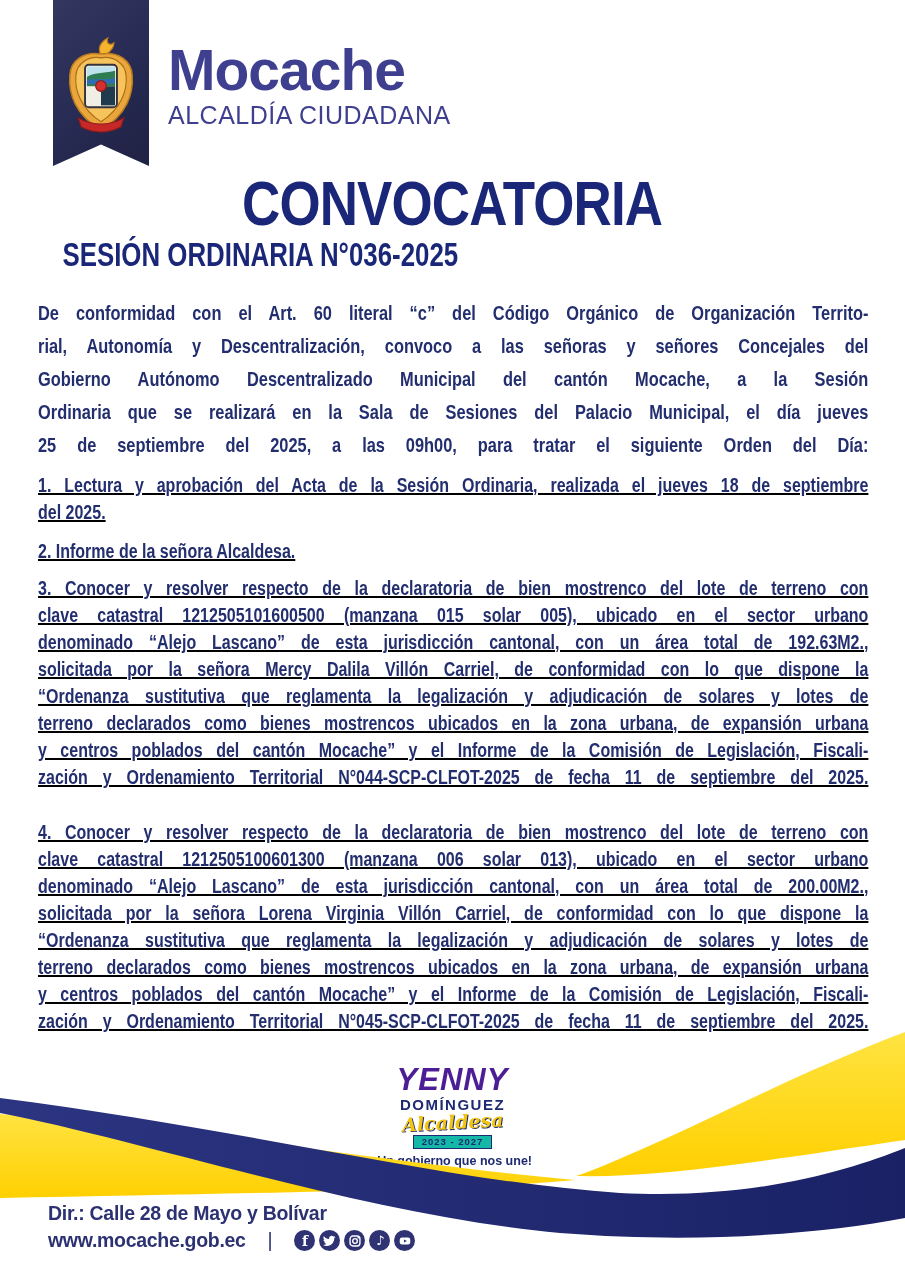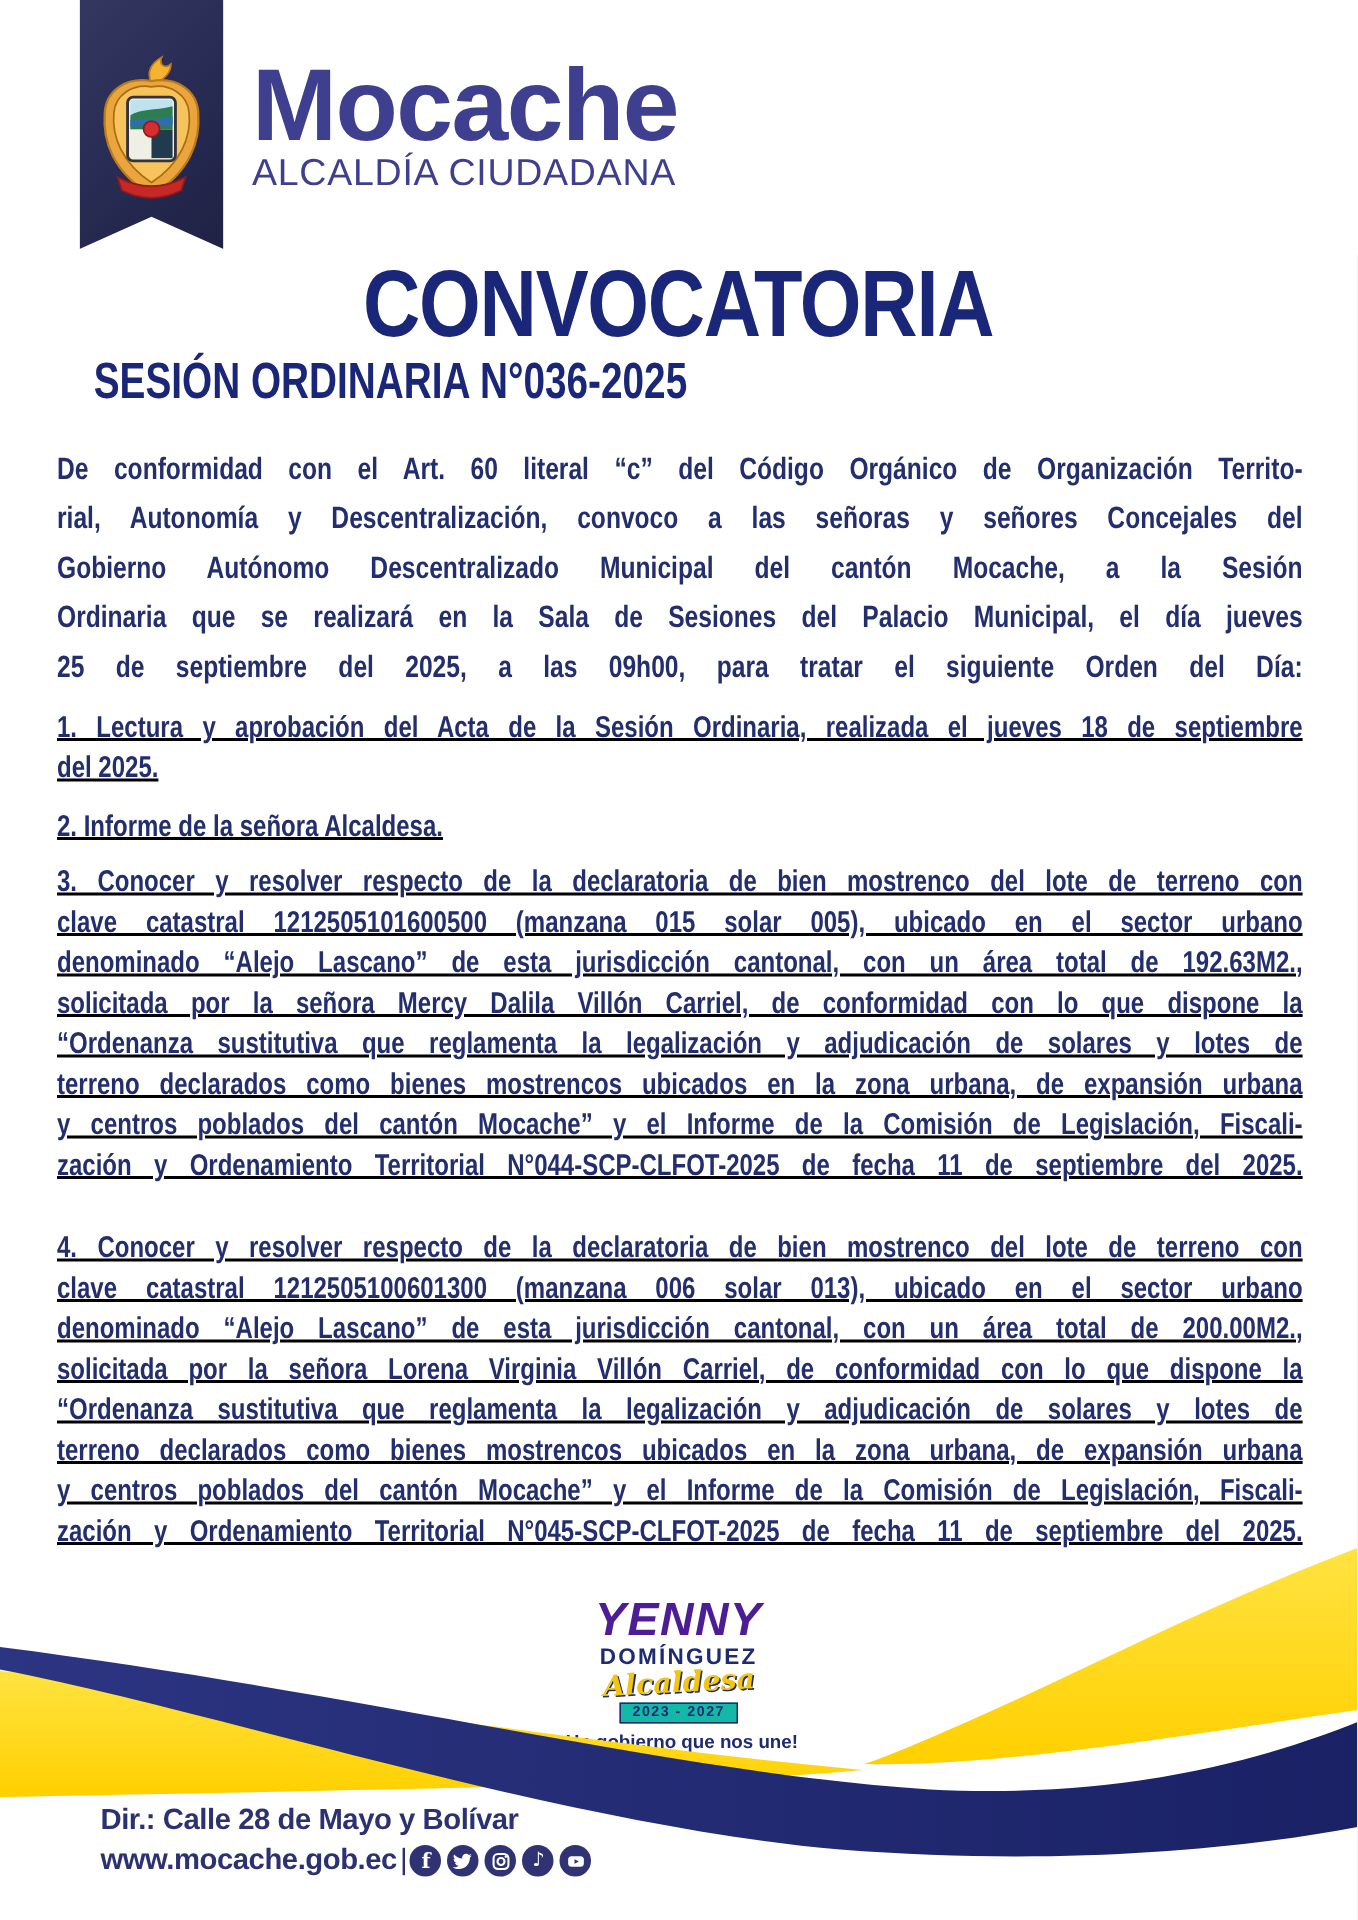--- a/index.html
+++ b/index.html
@@ -13,21 +13,21 @@
   .ribbon{
     position:absolute;left:53px;top:0;width:96px;height:166px;
     background:linear-gradient(135deg,#34375f 0%,#272a52 55%,#1f2243 100%);
     clip-path:polygon(0 0,100% 0,100% 100%,50% 87%,0 100%);
     filter:drop-shadow(3px 2px 3px rgba(0,0,0,.28));
   }
   .crest{position:absolute;left:63px;top:30px;width:76px;height:112px;}
 
   
   .brand{position:absolute;left:168px;top:40px;color:#3f3f90;}
-  .brand-name{font-size:68px;font-weight:700;line-height:60px;letter-spacing:-1px;}
+  .brand-name{font-size:57px;font-weight:700;line-height:60px;letter-spacing:-1px;}
   .brand-tagline{font-size:25px;font-weight:400;letter-spacing:.5px;line-height:26px;margin-top:2px;}
 
   
   .title-wrap{position:absolute;left:0;right:0;top:174px;text-align:center;white-space:nowrap;}
   .title-text{
     display:inline-block;font-size:63px;font-weight:700;letter-spacing:-1px;
     color:#1a2778;transform:scaleX(.84);line-height:58px;
   }
   .subtitle-wrap{position:absolute;left:0;right:0;top:236px;text-align:left;white-space:nowrap;}
   .subtitle-text{
@@ -60,23 +60,23 @@
   .camp-period{
     display:inline-block;font-size:9.5px;font-weight:700;color:#1e2a72;
     border:1.5px solid #1e2a72;padding:1px 8px;margin-top:3px;background:#14b8a6;letter-spacing:1px;
   }
   .camp-slogan{font-size:12.5px;font-weight:700;color:#1e2a72;margin-top:6px;}
 
   
   .waves{position:absolute;left:0;top:1030px;width:905px;height:250px;pointer-events:none;}
 
   
-  .contact{position:absolute;left:67px;top:1200px;color:#2c3172;font-weight:700;}
+  .contact{position:absolute;left:48px;top:1200px;color:#2c3172;font-weight:700;}
   .contact-line1{font-size:19.5px;letter-spacing:-.3px;line-height:27px;}
-  .contact-line2{font-size:19.5px;letter-spacing:-.3px;line-height:27px;display:flex;align-items:center;gap:2px;}
+  .contact-line2{font-size:19.5px;letter-spacing:-.3px;line-height:27px;display:flex;align-items:center;gap:22px;}
   .divider{font-weight:400;color:#2c3172;}
   .social{display:flex;gap:4px;align-items:center;}
   .social .icon{
     width:21px;height:21px;border-radius:50%;background:#2f3374;
     display:flex;align-items:center;justify-content:center;overflow:hidden;cursor:pointer;
   }
   .social .icon svg{width:14px;height:14px;display:block;}
   .social .glyph{color:#fff;font-size:14px;font-weight:700;line-height:1;font-family:"DejaVu Serif",serif;}
   .social .glyph.note{font-family:"DejaVu Sans",sans-serif;font-size:13px;}
 </style>

